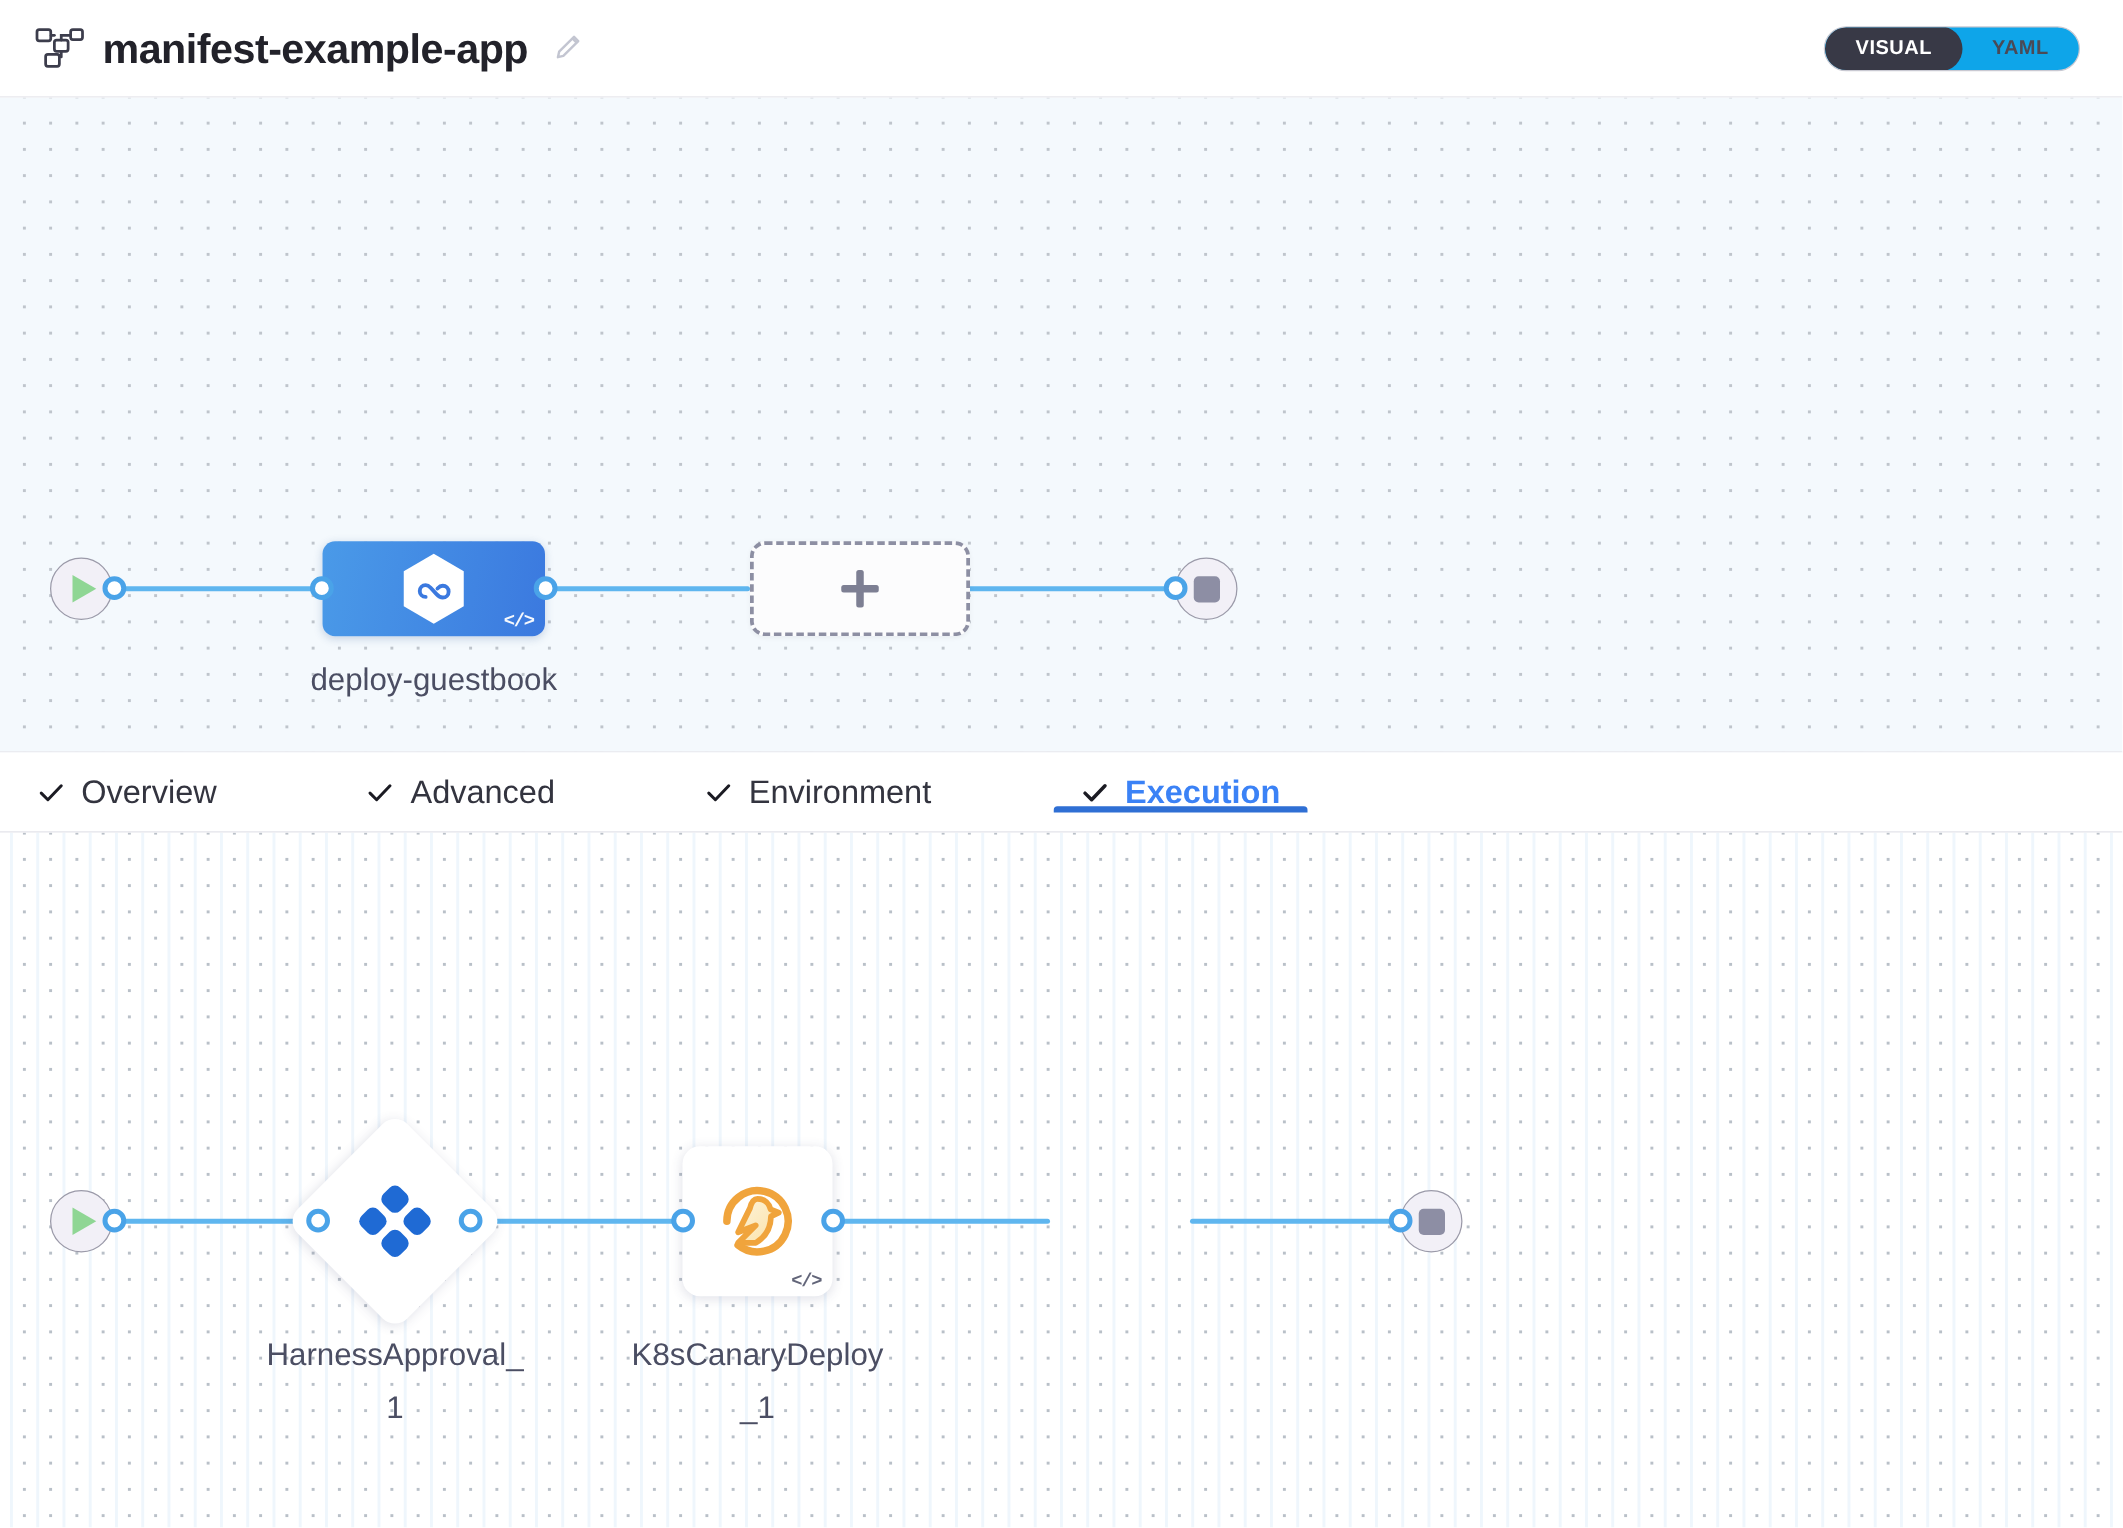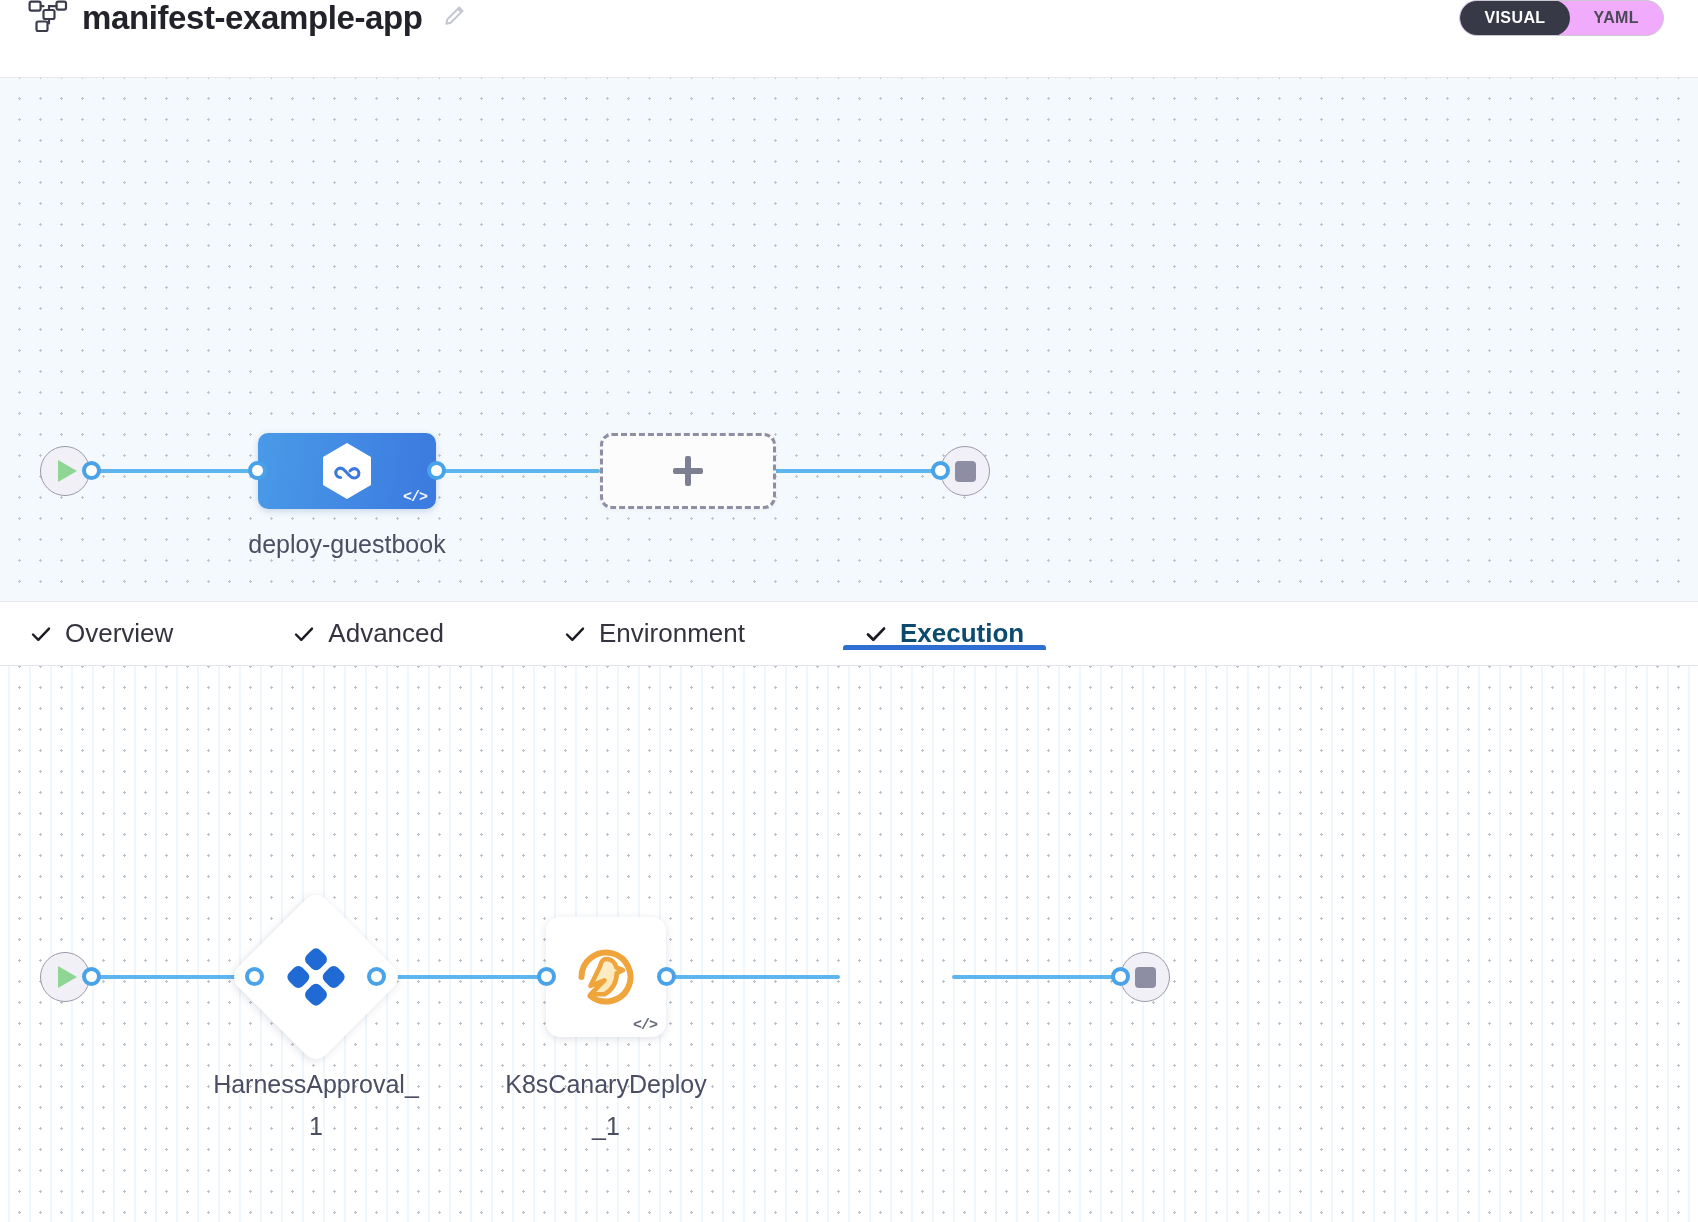--- a/index.html
+++ b/index.html
@@ -9,38 +9,38 @@
     background: #ffffff;
     overflow: hidden;
   }
   .app { width: 1698px; height: 1222px; display: flex; flex-direction: column; background:#fff; }
 
   
   .header {
     height: 78px; flex: 0 0 78px;
     background: #ffffff;
     border-bottom: 1px solid #e8e8ed;
-    display: flex; align-items: flex-start;
+    display: flex; align-items: center;
     padding: 0 34px 0 28px;
     position: relative; z-index: 5;
   }
   .header-left { display: flex; align-items: center; gap: 14px; }
   .pipeline-icon { width: 40px; height: 34px; display:block; }
   .page-title {
     font-size: 33px; font-weight: 700; color: #22222a;
     letter-spacing: -0.4px; line-height: 1;
     white-space: nowrap;
   }
   .edit-pencil { width: 26px; height: 26px; margin-left: 6px; display:block; opacity: .85; }
 
   .header-right { margin-left: auto; display:flex; align-items:center; }
   .view-toggle {
     display: flex; align-items: center;
     border: 1px solid #c9c9d2; border-radius: 20px;
-    height: 36px; background: #f0abfc; overflow: hidden;
+    height: 36px; background: #0ea5e9; overflow: hidden;
     padding: 0;
   }
   .view-toggle .seg {
     font-size: 16px; font-weight: 700; letter-spacing: .4px;
     padding: 0 24px; height: 36px; line-height: 36px;
     color: #4a4a56; background: transparent;
     border: none; cursor: pointer; border-radius: 20px;
     font-family: "Liberation Sans", sans-serif;
   }
   .view-toggle .seg.active { background: #383946; color: #ffffff; }
@@ -170,21 +170,21 @@
   }
   .tab {
     display: flex; align-items: center; gap: 13px;
     padding: 0 36px 0 0; margin-right: 84px;
     font-size: 26px; color: #33343f; cursor: pointer;
     position: relative; background: none; border: none;
     font-family: "Liberation Sans", sans-serif;
   }
   .tab:last-child { margin-right: 0; }
   .tab .check { width: 22px; height: 22px; display:block; flex:0 0 22px; }
-  .tab.active { font-weight: 700; color: #0c4a6e; }
+  .tab.active { font-weight: 700; color: #3b82f6; }
   .tab.active::after {
     content: ""; position: absolute; left: -22px; right: 14px; bottom: -1px;
     height: 5px; background: #2f6fd4; border-radius: 3px 3px 0 0;
   }
 </style>
 </head>
 <body>
 
 <div class="app">
 

